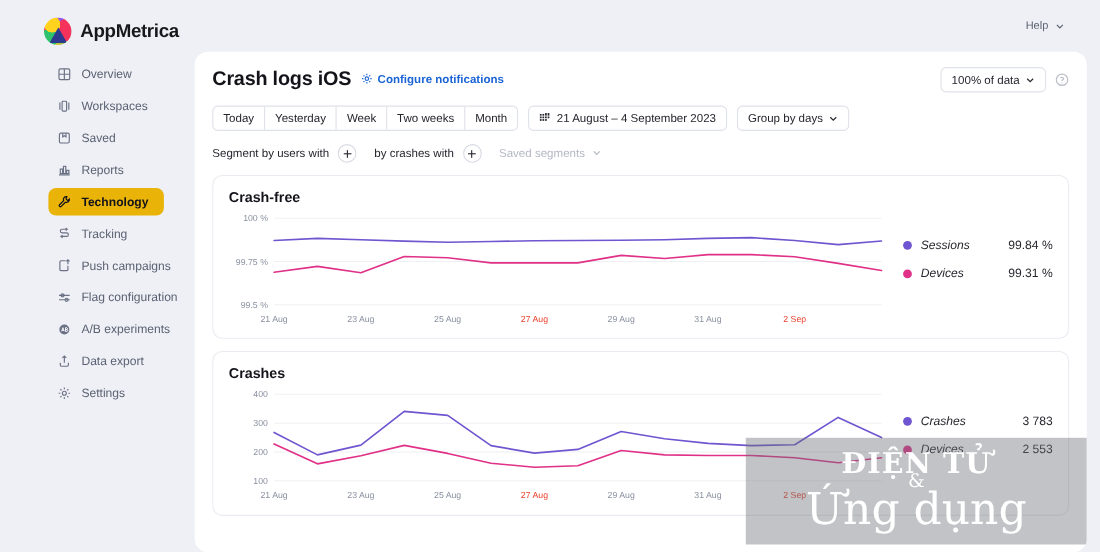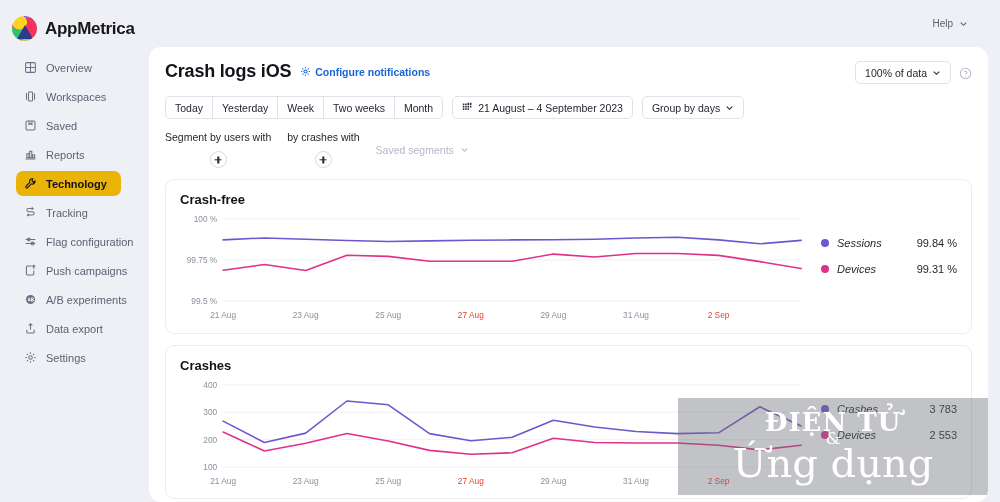--- a/index.html
+++ b/index.html
@@ -11,20 +11,21 @@
   }
   .app { position: relative; width: 1000px; height: 502px; display: flex; }
 
   
   .sidebar {
     width: 137px; height: 502px;
     background: #eef0f5;
     padding-top: 8px;
     flex: 0 0 137px;
     position: relative;
+    margin-left: 28px;
   }
   .brand { display: flex; align-items: center; gap: 8px; padding: 8px 0 14px 12px; }
   .brand-logo {
     width: 25px; height: 25px; border-radius: 50%;
     background:
       radial-gradient(circle at 30% 25%, #ffd21e 0 28%, transparent 29%),
       radial-gradient(circle at 22% 72%, #2fc26e 0 30%, transparent 31%),
       radial-gradient(circle at 80% 45%, #f5325b 0 40%, transparent 41%),
       conic-gradient(from 200deg, #ffc31e, #f5325b, #8b5cf6, #2fc26e, #ffc31e);
     position: relative; overflow: hidden; flex: 0 0 25px;
@@ -91,21 +92,21 @@
   .filt-label { white-space: nowrap; }
   .plus-btn {
     width: 17px; height: 17px; border-radius: 50%; border: 1px solid #d6d9e2;
     background: #fff; position: relative; flex: 0 0 17px;
   }
   .plus-btn:before, .plus-btn:after {
     content: ""; position: absolute; background: #26262e; left: 50%; top: 50%;
   }
   .plus-btn:before { width: 7px; height: 1.4px; transform: translate(-50%,-50%); }
   .plus-btn:after { width: 1.4px; height: 7px; transform: translate(-50%,-50%); }
-  .inline-grp { display: flex; align-items: center; gap: 8px; flex-direction: column; }
+  .inline-grp { display: flex; align-items: center; gap: 8px; }
   .saved-seg { color: #b4b8c4; display: flex; align-items: center; gap: 6px; }
 
   
   .card {
     border: 1px solid #ebecf1; border-radius: 9px; background: #fff;
     margin-top: 11px; padding: 12px 14px 6px 14px; position: relative;
   }
   .card-title { font-size: 13px; font-weight: bold; color: #13131a; margin-bottom: 4px; }
   .chart-wrap { display: flex; align-items: flex-start; }
   .plot { position: relative; flex: 1; }
@@ -203,36 +204,36 @@
               <path d="M11 3H5.5a2 2 0 0 0 0 4h5a2 2 0 0 1 0 4H4"></path>
               <path d="M9.5 1.6 11.2 3 9.5 4.4M6 9.6 4.3 11 6 12.4"></path>
             </svg>
           </span>
         <span>Tracking</span>
       </div>
 
       <div class="nav-item">
         <span class="nav-ico">
             <svg viewBox="0 0 16 16" fill="none" stroke="#6b7285" stroke-width="1.3">
+              <path d="M9.5 2.5H4.2A1.2 1.2 0 0 0 3 3.7v8.6a1.2 1.2 0 0 0 1.2 1.2h6.6a1.2 1.2 0 0 0 1.2-1.2V8"></path>
+              <path d="M12 1.5v4.8M10.2 3.3 12 1.5l1.8 1.8"></path>
+            </svg>
+          </span>
+        <span>Push campaigns</span>
+      </div>
+
+      <div class="nav-item">
+        <span class="nav-ico">
+            <svg viewBox="0 0 16 16" fill="none" stroke="#6b7285" stroke-width="1.3">
               <path d="M2 5.5h12M2 10.5h12"></path>
               <circle cx="6" cy="5.5" r="1.7"></circle>
               <circle cx="10.5" cy="10.5" r="1.7"></circle>
             </svg>
           </span>
         <span>Flag configuration</span>
-      </div>
-
-      <div class="nav-item">
-        <span class="nav-ico">
-            <svg viewBox="0 0 16 16" fill="none" stroke="#6b7285" stroke-width="1.3">
-              <path d="M9.5 2.5H4.2A1.2 1.2 0 0 0 3 3.7v8.6a1.2 1.2 0 0 0 1.2 1.2h6.6a1.2 1.2 0 0 0 1.2-1.2V8"></path>
-              <path d="M12 1.5v4.8M10.2 3.3 12 1.5l1.8 1.8"></path>
-            </svg>
-          </span>
-        <span>Push campaigns</span>
       </div>
 
       <div class="nav-item">
         <span class="nav-ico">
             <svg viewBox="0 0 16 16" fill="none" stroke="#6b7285" stroke-width="1.3">
               <circle cx="8" cy="8" r="5.6" fill="#6b7285" stroke="none"></circle>
               <path d="M5 10 6.4 6 7.8 10M5.5 9h1.9M9.3 6h1.5a1.1 1.1 0 0 1 0 2.1H9.3zm0 2.1h1.7a1.1 1.1 0 0 1 0 2.1H9.3z" stroke="#fff" stroke-width="1"></path>
             </svg>
           </span>
         <span>A/B experiments</span>

